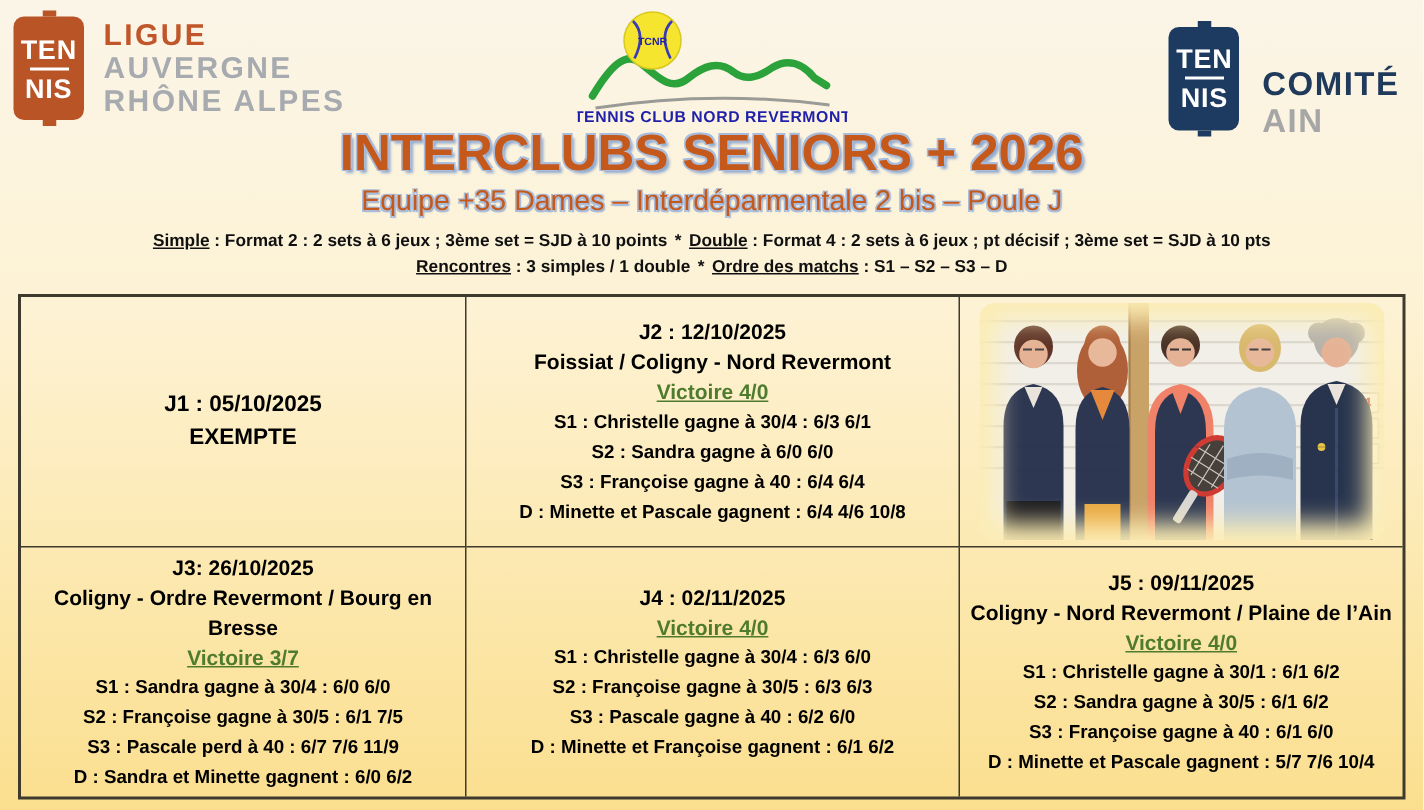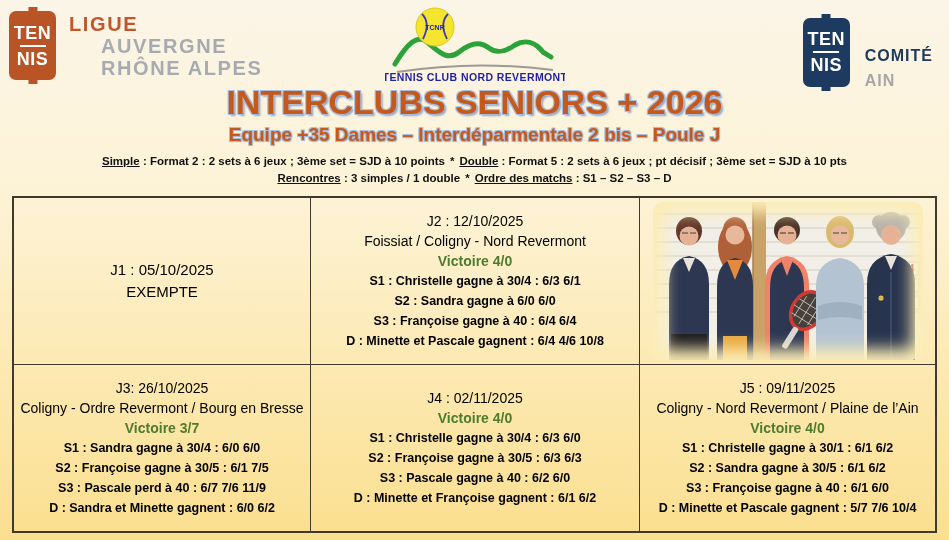--- a/index.html
+++ b/index.html
@@ -14,58 +14,58 @@
     align-items:center;justify-content:center;color:#fff;font-weight:bold;font-size:18px;line-height:20px;letter-spacing:.5px;}
   .fft-badge::before,.fft-badge::after{content:"";position:absolute;left:50%;transform:translateX(-50%);
     width:9px;height:4px;background:inherit;}
   .fft-badge::before{top:-4px;}
   .fft-badge::after{bottom:-4px;}
   .fft-badge .bar{width:26px;height:2px;background:#fff;margin:2px 0;}
   .badge-rust{background:#b85425;}
   .badge-navy{background:#1d3a60;}
   .ligue-text{font-weight:bold;font-size:20px;line-height:22px;letter-spacing:1.6px;}
   .ligue-l1{color:#c0562a;}
-  .ligue-l2,.ligue-l3{color:#a7abaf;margin-left:32px;}
+  .ligue-l2,.ligue-l3{color:#a7abaf;}
   .logo-club{position:absolute;left:50%;top:2px;transform:translateX(-50%);}
   .logo-comite{position:absolute;right:16px;top:11px;display:flex;align-items:center;gap:15px;}
-  .comite-text{font-weight:bold;font-size:16px;line-height:25px;letter-spacing:1px;margin-top:32px;}
+  .comite-text{font-weight:bold;font-size:22px;line-height:25px;letter-spacing:1px;margin-top:32px;}
   .comite-l1{color:#203a5c;}
   .comite-l2{color:#a6a6a6;}
   
   .title{
     position:absolute;top:83px;left:0;width:100%;text-align:center;
     font-size:34px;font-weight:bold;color:#c4591b;
     text-shadow:-1px -1px 0 #a9bcdc,1px -1px 0 #a9bcdc,-1px 1px 0 #a9bcdc,2px 2px 2px #8fa9cf;
   }
   .subtitle{
     position:absolute;top:124px;left:0;width:100%;text-align:center;
-    font-size:19px;font-weight:bold;color:#c4591b;
+    font-size:19px;font-weight:normal;color:#c4591b;
     text-shadow:-1px -1px 0 #a9bcdc,1px -1px 0 #a9bcdc,-1px 1px 0 #a9bcdc,1px 1px 1px #8fa9cf;
   }
   
   .rules{position:absolute;top:153px;left:0;width:100%;text-align:center;
     font-size:11.5px;font-weight:bold;color:#101010;line-height:17px;}
   .rules .u{text-decoration:underline;text-underline-offset:1px;}
   .rules .sep{padding:0 5px;}
   
   .results-table{
     position:absolute;left:12px;top:196px;width:925px;height:337px;box-sizing:border-box;
     border:2px solid #3e3a2e;
     display:grid;grid-template-columns:297px 329px 1fr;grid-template-rows:167px 1fr;
   }
   .cell{
     box-sizing:border-box;border-right:1.5px solid #3e3a2e;border-bottom:1.5px solid #3e3a2e;
     display:flex;flex-direction:column;justify-content:center;align-items:center;
     text-align:center;padding:2px 5px;overflow:hidden;
   }
   .cell.last-col{border-right:none;}
   .cell.last-row{border-bottom:none;}
-  .mh{font-size:14px;font-weight:normal;color:#000;line-height:20px;}
+  .mh{font-size:14px;font-weight:bold;color:#000;line-height:20px;}
   .ml{font-size:12.5px;font-weight:bold;color:#000;line-height:20px;}
-  .mv{font-size:14px;font-weight:bold;color:#4e7b2d;line-height:20px;}
+  .mv{font-size:14px;font-weight:bold;color:#4e7b2d;line-height:20px;text-decoration:underline;}
   .nowrap{white-space:nowrap;}
   .exempt .mh{font-size:15px;line-height:22px;}
   
   .cell--photo{padding:3px 0;position:relative;}
   .photo-wrap{position:relative;width:270px;height:158px;border-radius:10px;overflow:hidden;}
   .photo-wrap svg{display:block;}
   .photo-feather{position:absolute;inset:0;border-radius:10px;pointer-events:none;
     box-shadow:inset 0 0 16px 11px #fcedb4;}
 </style>
 </head>
@@ -108,21 +108,21 @@
       <div class="comite-l1">COMITÉ</div>
       <div class="comite-l2">AIN</div>
     </div>
   </div>
 
   <div class="title">INTERCLUBS SENIORS + 2026</div>
   <div class="subtitle">Equipe +35 Dames – Interdéparmentale 2 bis – Poule J</div>
 
   <div class="rules">
     <div>
-      <span class="u">Simple</span><span> : Format 2 : 2 sets à 6 jeux ; 3ème set = SJD à 10 points</span><span class="sep">*</span><span class="u">Double</span><span> : Format 5 : 2 sets à 6 jeux ; pt décisif ; 3ème set = SJD à 10 pts</span>
+      <span class="u">Simple</span><span> : Format 2 : 2 sets à 6 jeux ; 3ème set = SJD à 10 points</span><span class="sep">*</span><span class="u">Double</span><span> : Format 4 : 2 sets à 6 jeux ; pt décisif ; 3ème set = SJD à 10 pts</span>
     </div>
     <div>
       <span class="u">Rencontres</span><span> : 3 simples / 1 double</span><span class="sep">*</span><span class="u">Ordre des matchs</span><span> : S1 – S2 – S3 – D</span>
     </div>
   </div>
 
   <div class="results-table">
 
     <div class="cell exempt">
       <div class="mh">J1 : 05/10/2025</div>

